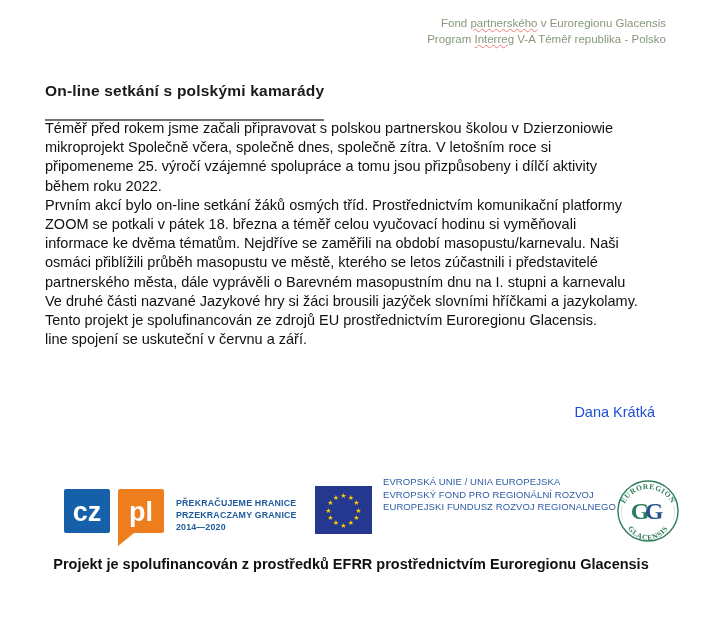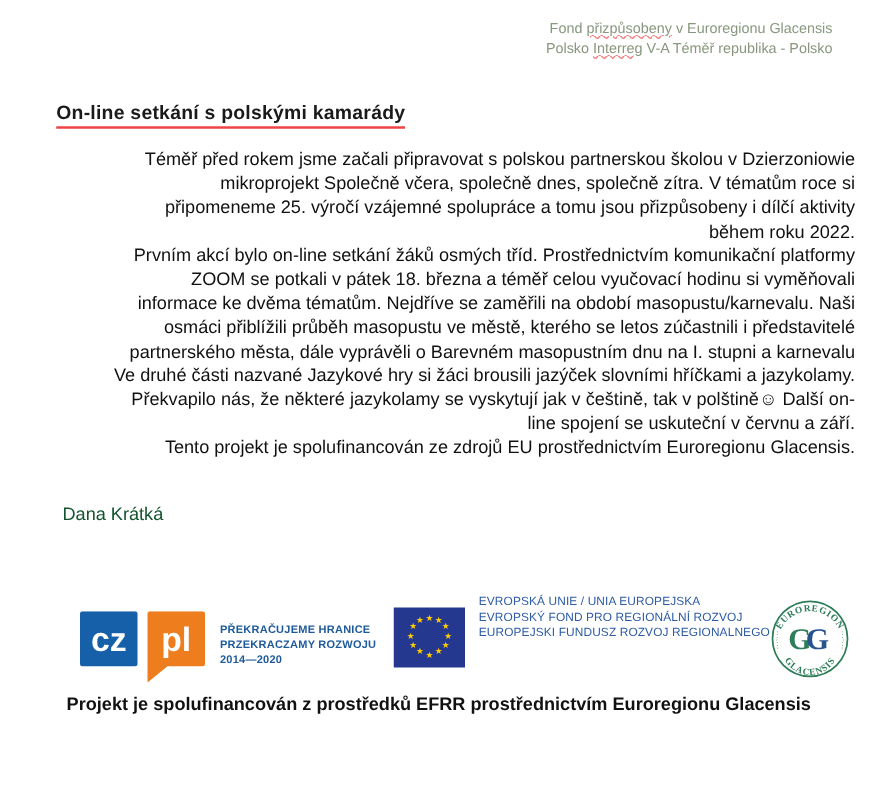--- a/index.html
+++ b/index.html
@@ -25,35 +25,34 @@
     text-decoration-thickness:1px;
   }
   
   .doc-title{
     position:absolute;left:45px;top:82px;
     font-size:15.5px;font-weight:bold;
     letter-spacing:.2px;
   }
   .doc-title .u{
     display:inline-block;
-    border-bottom:2px solid #ef4444;
-    padding-bottom:1px;
+    border-bottom:2px solid #737373;
+    padding-bottom:19px;
   }
   
   .body-text{
-    position:absolute;left:62px;top:119px;
+    position:absolute;left:45px;top:119px;
     width:622px;
     font-size:14.5px;line-height:19.2px;
     color:#111;
-    text-align:right;
   }
   .body-text .line{white-space:nowrap;}
   .signature{
-    position:absolute;left:50px;top:404px;width:617px;
-    font-size:14.5px;color:#14532d;
+    position:absolute;left:38px;top:404px;width:617px;
+    text-align:right;font-size:14.5px;color:#1d4ed8;
   }
   
   .czpl-logo{position:absolute;left:64px;top:489px;}
   .czpl-caption{
     position:absolute;left:176px;top:497px;
     font-size:8.8px;font-weight:bold;line-height:12px;
     color:#1d5a9b;letter-spacing:.2px;
   }
   .eu-flag{
     position:absolute;left:315px;top:486px;
@@ -74,55 +73,54 @@
     position:absolute;left:0;top:556px;width:702px;
     text-align:center;font-size:14.5px;font-weight:bold;color:#111;
   }
 </style>
 </head>
 <body>
 
 <div class="page">
 
   <div class="doc-header">
-    <div><span>Fond </span><span class="misspelled">přizpůsobeny</span><span> v Euroregionu Glacensis</span></div>
-    <div><span>Polsko </span><span class="misspelled">Interreg</span><span> V-A Téměř republika - Polsko</span></div>
+    <div><span>Fond </span><span class="misspelled">partnerského</span><span> v Euroregionu Glacensis</span></div>
+    <div><span>Program </span><span class="misspelled">Interreg</span><span> V-A Téměř republika - Polsko</span></div>
   </div>
 
   <div class="doc-title">
     <span class="u">On-line setkání s polskými kamarády</span>
   </div>
 
   <div class="body-text">
       <div class="line">Téměř před rokem jsme začali připravovat s polskou partnerskou školou v Dzierzoniowie</div>
-      <div class="line">mikroprojekt Společně včera, společně dnes, společně zítra. V tématům roce si</div>
+      <div class="line">mikroprojekt Společně včera, společně dnes, společně zítra. V letošním roce si</div>
       <div class="line">připomeneme 25. výročí vzájemné spolupráce a tomu jsou přizpůsobeny i dílčí aktivity</div>
       <div class="line">během roku 2022.</div>
       <div class="line">Prvním akcí bylo on-line setkání žáků osmých tříd. Prostřednictvím komunikační platformy</div>
       <div class="line">ZOOM se potkali v pátek 18. března a téměř celou vyučovací hodinu si vyměňovali</div>
       <div class="line">informace ke dvěma tématům. Nejdříve se zaměřili na období masopustu/karnevalu. Naši</div>
       <div class="line">osmáci přiblížili průběh masopustu ve městě, kterého se letos zúčastnili i představitelé</div>
       <div class="line">partnerského města, dále vyprávěli o Barevném masopustním dnu na I. stupni a karnevalu</div>
       <div class="line">Ve druhé části nazvané Jazykové hry si žáci brousili jazýček slovními hříčkami a jazykolamy.</div>
-      <div class="line">Překvapilo nás, že některé jazykolamy se vyskytují jak v češtině, tak v polštině☺ Další on-</div>
+      <div class="line">Tento projekt je spolufinancován ze zdrojů EU prostřednictvím Euroregionu Glacensis.</div>
       <div class="line">line spojení se uskuteční v červnu a září.</div>
-      <div class="line">Tento projekt je spolufinancován ze zdrojů EU prostřednictvím Euroregionu Glacensis.</div>
     </div>
 
   <div class="signature">Dana Krátká</div>
 
   <svg class="czpl-logo" width="106" height="58" viewBox="0 0 106 58">
     <rect x="0" y="0" width="46" height="44" rx="2" fill="#1560a8"></rect>
     <text x="23" y="32" text-anchor="middle" font-family="Liberation Sans, sans-serif" font-size="27" font-weight="bold" fill="#ffffff">cz</text>
     <path d="M54,2 Q54,0 56,0 L98,0 Q100,0 100,2 L100,42 Q100,44 98,44 L70,44 L54,57 Z" fill="#ee7d1e"></path>
     <text x="77" y="32" text-anchor="middle" font-family="Liberation Sans, sans-serif" font-size="27" font-weight="bold" fill="#ffffff">pl</text>
   </svg>
   <div class="czpl-caption">
       <div class="line">PŘEKRAČUJEME HRANICE</div>
-      <div class="line">PRZEKRACZAMY ROZWOJU</div>
+      <div class="line">PRZEKRACZAMY GRANICE</div>
       <div class="line">2014—2020</div>
     </div>
 
   <div class="eu-flag">
       <span class="star" style="left: 28.5px; top: 8.5px;">★</span>
       <span class="star" style="left: 36px; top: 10.5096px;">★</span>
       <span class="star" style="left: 41.4904px; top: 16px;">★</span>
       <span class="star" style="left: 43.5px; top: 23.5px;">★</span>
       <span class="star" style="left: 41.4904px; top: 31px;">★</span>
       <span class="star" style="left: 36px; top: 36.4904px;">★</span>

